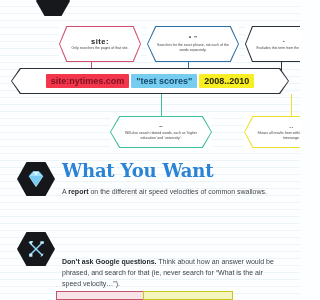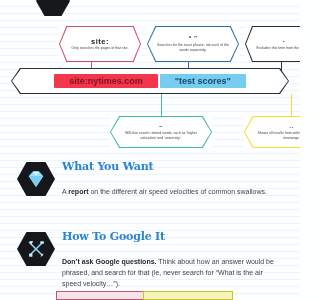--- a/index.html
+++ b/index.html
@@ -78,33 +78,33 @@
     background:#ffffff;
     clip-path:polygon(3.2% 0%,96.8% 0%,100% 50%,96.8% 100%,3.2% 100%,0% 50%);
   }
   .qb-inner{
     position:absolute;inset:0;z-index:3;
     display:flex;align-items:center;justify-content:center;
     gap:2px;
     font-weight:bold;font-size:9px;
     white-space:nowrap;
   }
-  .tok{padding:2px 15px;border-radius:1px;}
+  .tok{padding:2px 5px;border-radius:1px;}
 
   
   .section{position:absolute;left:0;width:300px;}
   .sec-hex{
     position:absolute;left:17px;
     width:38px;height:34px;background:#15171b;
     clip-path:polygon(25% 0%,75% 0%,100% 50%,75% 100%,25% 100%,0% 50%);
   }
   .sec-hex svg{position:absolute;left:9px;top:7px;}
   .sec-title{
     position:absolute;left:62px;
-    font-size:11px;font-weight:bold;
+    font-size:18px;font-weight:bold;
     color:#2a83d4;
     letter-spacing:-0.2px;
     font-family:"DejaVu Serif", serif;
     white-space:nowrap;
   }
   .sec-body{
     position:absolute;left:62px;width:215px;
     font-size:7px;line-height:11px;color:#40444a;
   }
   .sec-body b{color:#1e2227;}
@@ -175,20 +175,21 @@
     </div>
   </div>
 </div>
 
 <div class="querybar">
   <div class="qb-border"></div>
   <div class="qb-fill"></div>
   <div class="qb-inner">
     <span class="tok" style="background: rgb(244, 54, 76); color: rgb(122, 20, 32);">site:nytimes.com</span>
     <span class="tok" style="background: rgb(118, 205, 240); color: rgb(20, 73, 107);">"test scores"</span>
+    <span class="tok" style="background: rgb(247, 239, 36); color: rgb(42, 38, 0);">2008..2010</span>
   </div>
 </div>
 
 <div class="section" style="top:160px;height:62px;">
   <div class="sec-hex" style="top:2px;">
     <svg width="20" height="20" viewBox="0 0 20 20">
       <polygon points="3,7 7,2.5 13,2.5 17,7 10,17.5" fill="#9fe0fb" stroke="#4aa7d8" stroke-width="0.7"></polygon>
       <polygon points="3,7 17,7 10,17.5" fill="#6cc6ef" opacity="0.75"></polygon>
       <polygon points="7,2.5 13,2.5 10,7" fill="#e6f7ff" opacity="0.9"></polygon>
       <line x1="3" y1="7" x2="10" y2="17.5" stroke="#ffffff" stroke-width="0.5" opacity="0.8"></line>
@@ -207,20 +208,19 @@
       <g stroke="#8fd6f5" stroke-width="1.5" stroke-linecap="round" fill="none">
         <line x1="4" y1="4" x2="16" y2="16"></line>
         <line x1="16" y1="4" x2="4" y2="16"></line>
       </g>
       <path d="M2.5 3.2 A5 5 0 0 1 7.2 2.2 L5.6 5.2 Z" fill="#bfeaff"></path>
       <rect x="14.3" y="2.2" width="3.6" height="2.6" rx="0.6" fill="#bfeaff"></rect>
       <rect x="3.2" y="14.6" width="3.2" height="3.2" rx="0.6" fill="#bfeaff"></rect>
       <path d="M17.6 14.6 A4 4 0 0 1 14.4 17.8 L16 15 Z" fill="#bfeaff"></path>
     </svg>
   </div>
-  <div class="sec-title" style="top:0px;">How To Google It</div>
   <div class="sec-body" style="top:26px;">
     <b>Don’t ask Google questions.</b><span> Think about how an answer would be phrased, and search for that (ie, never search for “What is the air speed velocity…”).</span>
   </div>
 </div>
 
 <div class="btm-box" style="left:56px;width:120px;border:1.5px solid #c2566f;background:#f7e3e8;"></div>
 <div class="btm-box" style="left:143px;width:90px;border:1.5px solid #c9c821;background:#f3f5bd;"></div>
 
 </body></html>

